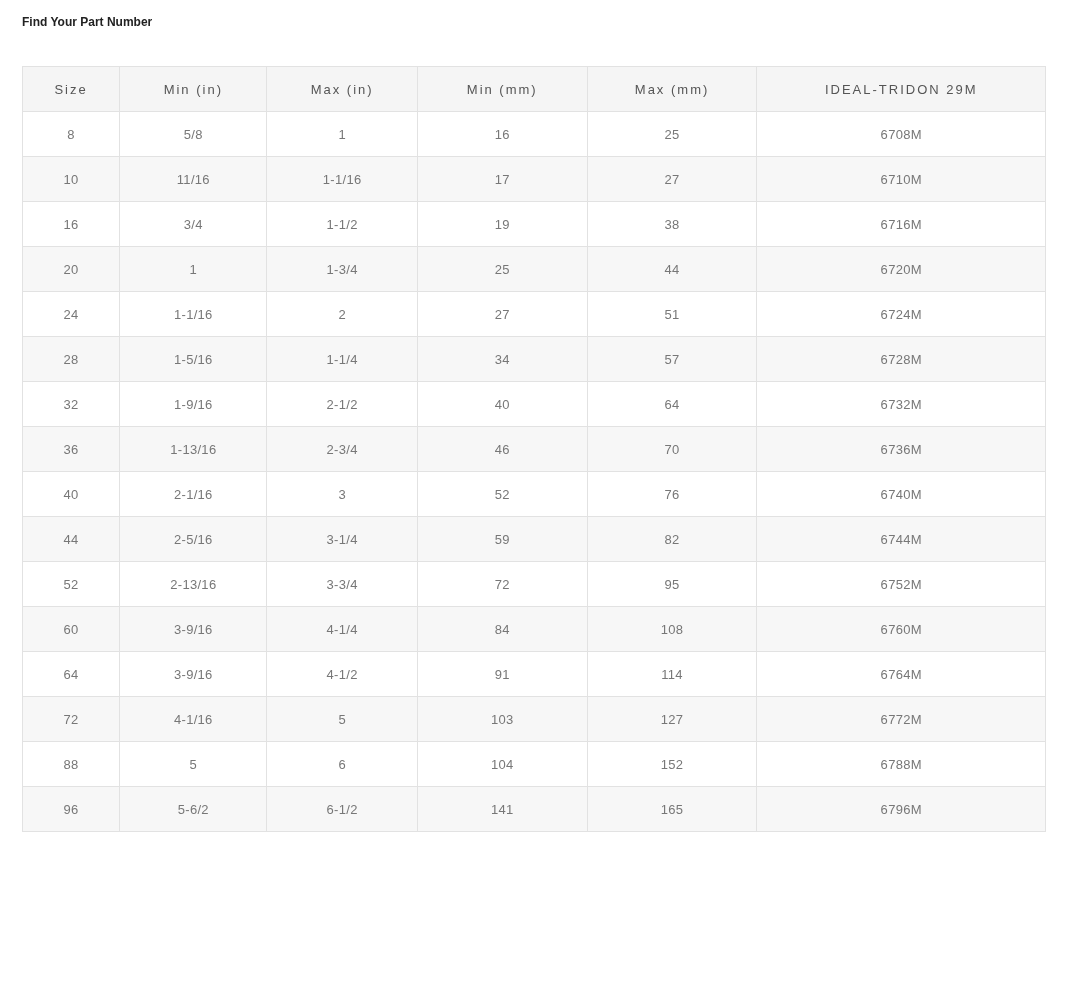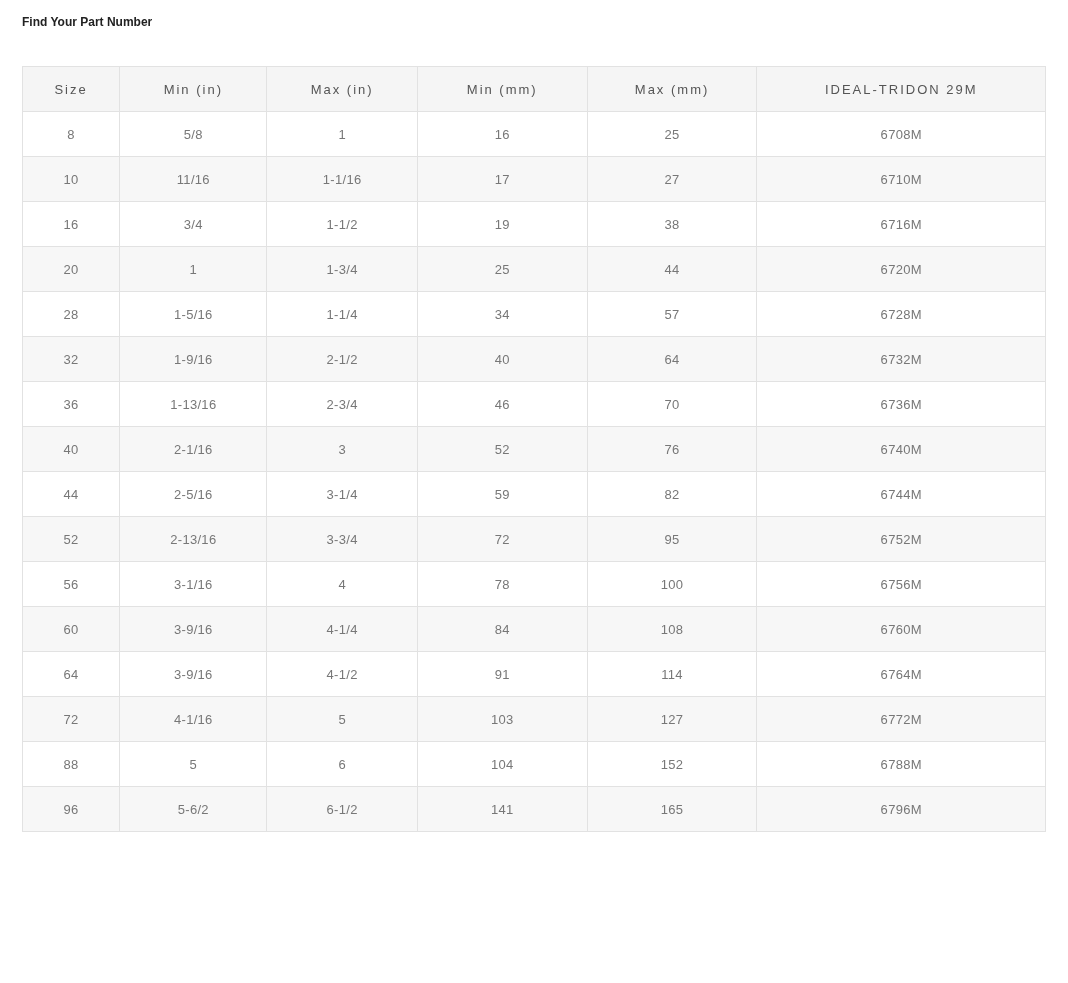--- a/index.html
+++ b/index.html
@@ -114,20 +114,28 @@
       </tr>
       <tr>
         <td>20</td>
         <td>1</td>
         <td>1-3/4</td>
         <td>25</td>
         <td>44</td>
         <td>6720M</td>
       </tr>
       <tr>
+        <td>24</td>
+        <td>1-1/16</td>
+        <td>2</td>
+        <td>27</td>
+        <td>51</td>
+        <td>6724M</td>
+      </tr>
+      <tr>
         <td>28</td>
         <td>1-5/16</td>
         <td>1-1/4</td>
         <td>34</td>
         <td>57</td>
         <td>6728M</td>
       </tr>
       <tr>
         <td>32</td>
         <td>1-9/16</td>
@@ -162,28 +170,20 @@
       </tr>
       <tr>
         <td>52</td>
         <td>2-13/16</td>
         <td>3-3/4</td>
         <td>72</td>
         <td>95</td>
         <td>6752M</td>
       </tr>
       <tr>
-        <td>56</td>
-        <td>3-1/16</td>
-        <td>4</td>
-        <td>78</td>
-        <td>100</td>
-        <td>6756M</td>
-      </tr>
-      <tr>
         <td>60</td>
         <td>3-9/16</td>
         <td>4-1/4</td>
         <td>84</td>
         <td>108</td>
         <td>6760M</td>
       </tr>
       <tr>
         <td>64</td>
         <td>3-9/16</td>

